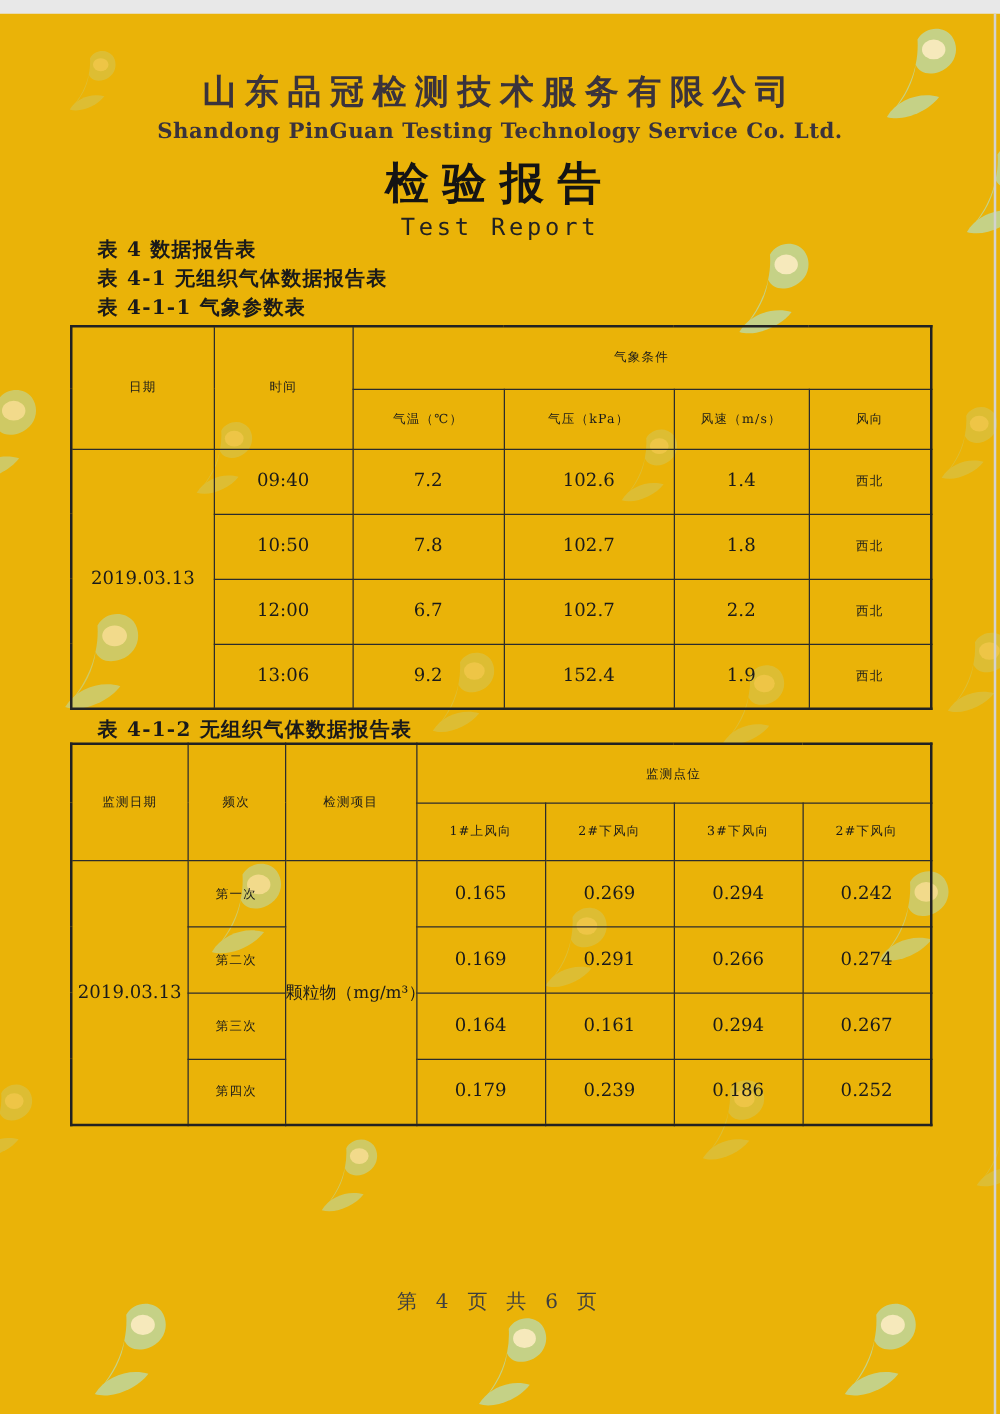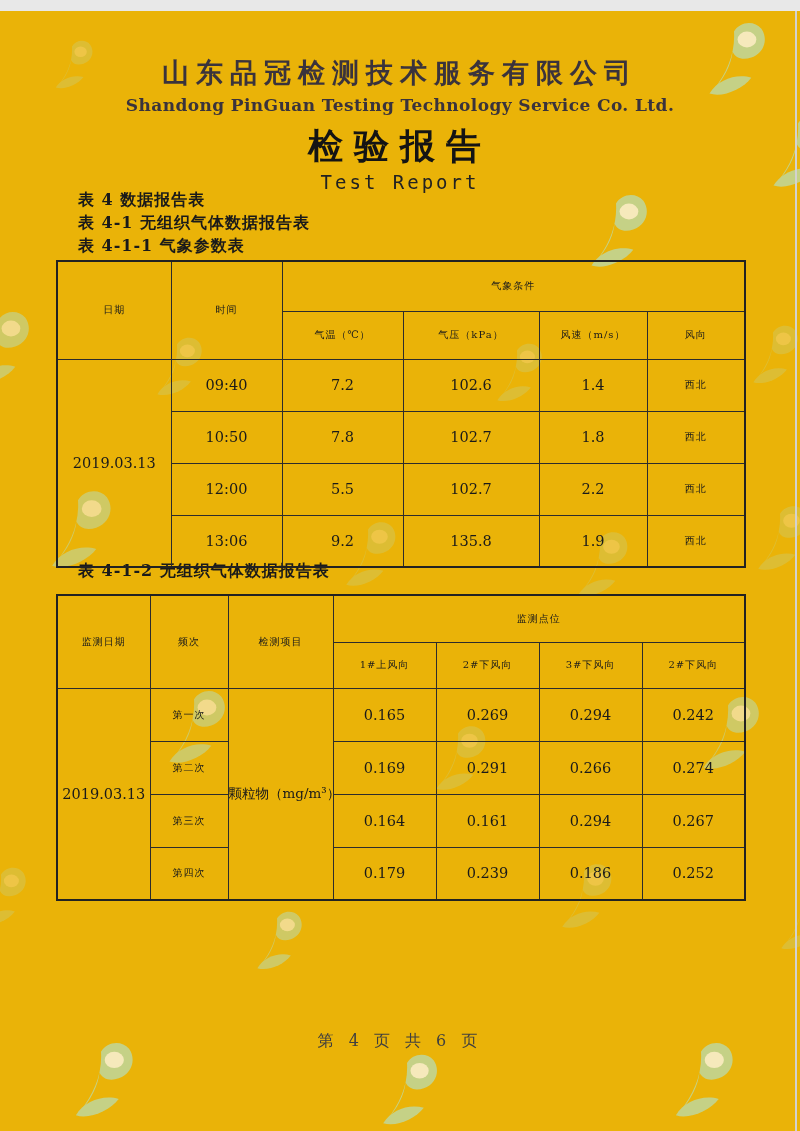--- a/index.html
+++ b/index.html
@@ -122,21 +122,21 @@
     </svg>
 
   <div class="hline company-cn">山东品冠检测技术服务有限公司</div>
   <div class="hline company-en">Shandong PinGuan Testing Technology Service Co. Ltd.</div>
   <div class="hline title-en">Test Report</div>
   <div class="hline title-cn">检验报告</div>
 
   <div class="slabel" style="top:179px">表 4 数据报告表</div>
   <div class="slabel" style="top:202px">表 4-1 无组织气体数据报告表</div>
   <div class="slabel" style="top:225px">表 4-1-1 气象参数表</div>
-  <div class="slabel" style="top:550px">表 4-1-2 无组织气体数据报告表</div>
+  <div class="slabel" style="top:563px">表 4-1-2 无组织气体数据报告表</div>
 
   <table class="tbl" style="left:56px;top:249px;width:688px">
     <colgroup>
       <col style="width:114px">
         <col style="width:111px">
         <col style="width:121px">
       <col style="width:136px">
         <col style="width:108px">
         <col style="width:98px">
     </colgroup>
@@ -162,29 +162,29 @@
       </tr>
       <tr style="height:52px">
         <td class="num">10:50</td>
         <td class="num">7.8</td>
         <td class="num">102.7</td>
         <td class="num">1.8</td>
         <td>西北</td>
       </tr>
       <tr style="height:52px">
         <td class="num">12:00</td>
-        <td class="num">5.5</td>
+        <td class="num">6.7</td>
         <td class="num">102.7</td>
         <td class="num">2.2</td>
         <td>西北</td>
       </tr>
       <tr style="height:52px">
         <td class="num">13:06</td>
         <td class="num">9.2</td>
-        <td class="num">135.8</td>
+        <td class="num">152.4</td>
         <td class="num">1.9</td>
         <td>西北</td>
       </tr>
     </tbody>
   </table>
 
   <table class="tbl" style="left:56px;top:583px;width:688px">
     <colgroup>
       <col style="width:93px">
         <col style="width:78px">

